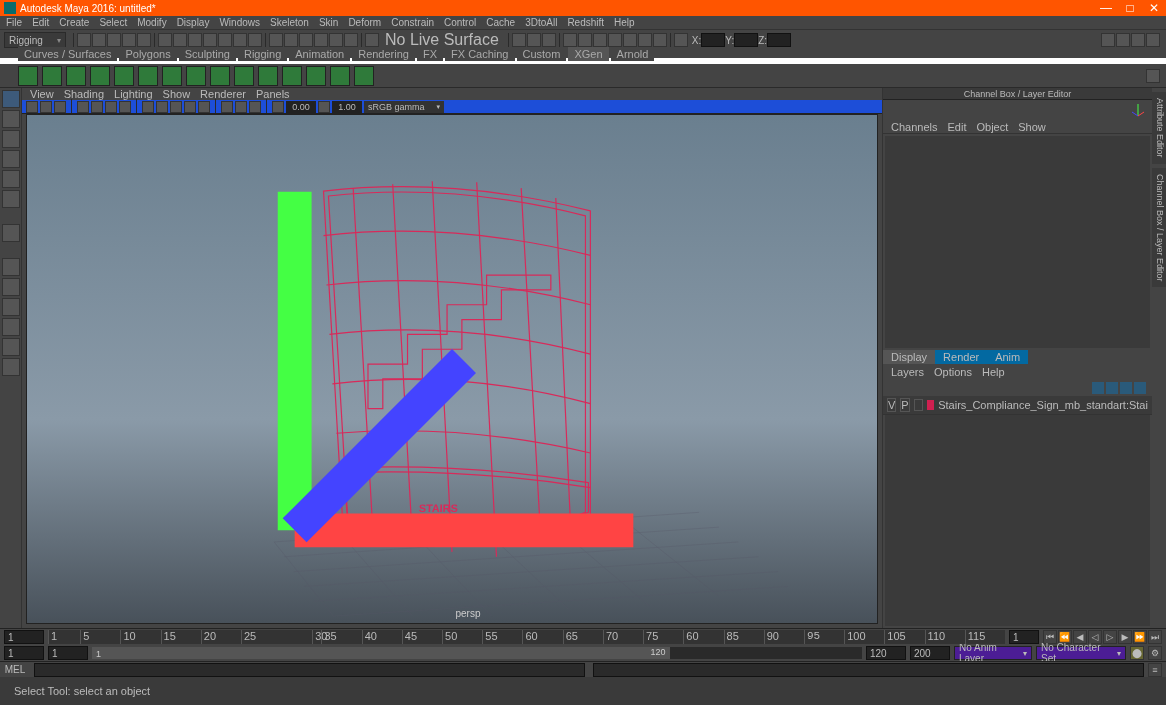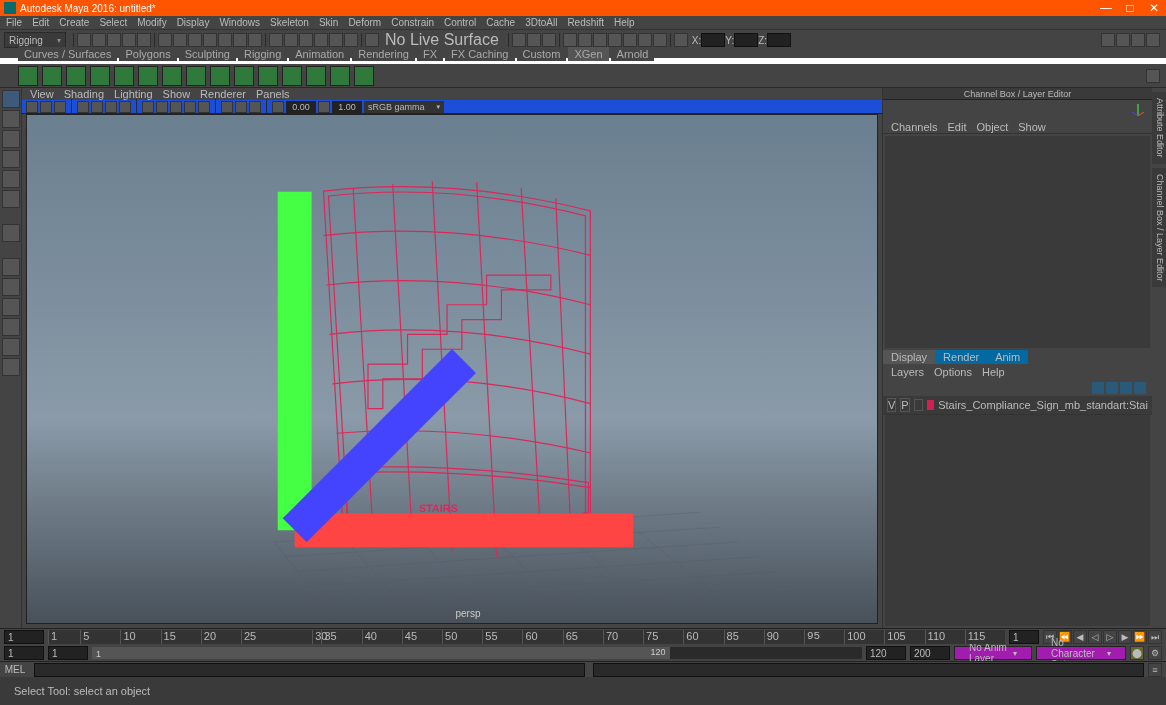--- a/index.html
+++ b/index.html
@@ -53,21 +53,21 @@
 .side-tabs .vtab { writing-mode:vertical-rl; font-size:9px; padding:6px 1px; background:#3a3a3a; text-align:center; }
 .timeline-area { background:#444; border-top:1px solid #222; }
 .tl-row { display:flex; align-items:center; height:16px; padding:0 4px; gap:4px; }
 .tl-ruler { flex:1; height:14px; background:#333; position:relative; font-size:8px; color:#888; overflow:hidden; }
 .tl-ruler .tick { position:absolute; top:0; border-left:1px solid #555; padding-left:2px; height:100%; }
 .tl-slider { flex:1; height:12px; background:#2a2a2a; position:relative; }
 .tl-slider .thumb { position:absolute; left:0; width:75%; height:100%; background:#555; }
 .tl-input { width:40px; height:14px; background:#222; border:1px solid #111; font-size:10px; padding:0 3px; display:flex; align-items:center; }
 .tl-btns { display:flex; gap:1px; }
 .tl-btn { width:14px; height:14px; background:#444; border:1px solid #333; display:flex; align-items:center; justify-content:center; font-size:9px; }
-.tl-dd { height:14px; background:#a21caf; border:1px solid #222; font-size:10px; padding:0 14px; display:flex; align-items:center; justify-content:space-between; }
+.tl-dd { height:14px; background:#4c1d95; border:1px solid #222; font-size:10px; padding:0 4px; display:flex; align-items:center; justify-content:space-between; }
 .tl-dd::after { content:"▾"; font-size:8px; margin-left:4px; }
 .cmd-row { height:16px; background:#444; display:flex; align-items:center; border-top:1px solid #222; }
 .cmd-label { width:30px; text-align:center; font-size:10px; }
 .cmd-input { flex:1; height:14px; background:#2a2a2a; border:1px solid #111; margin:0 4px; }
 .help-row { height:28px; background:#3a3a3a; font-size:10px; padding-left:14px; display:flex; align-items:center; }
 </style>
 </head>
 <body>
 
 <div class="titlebar">

